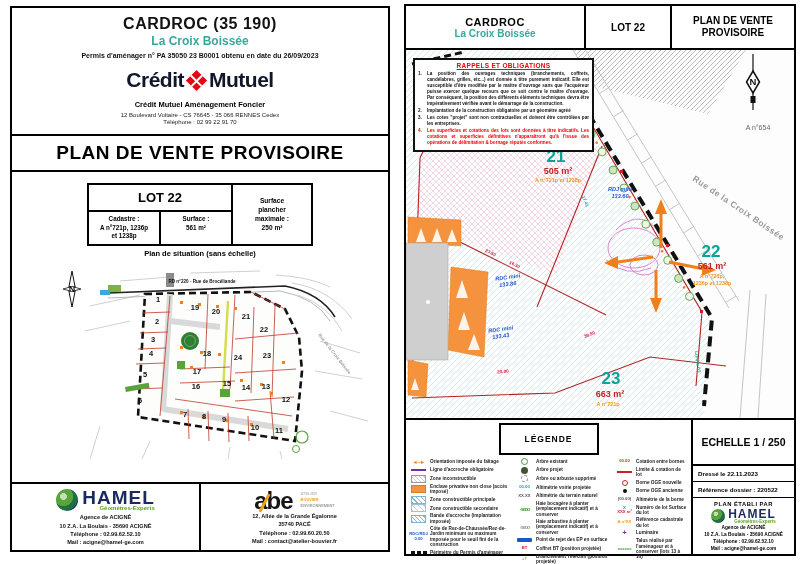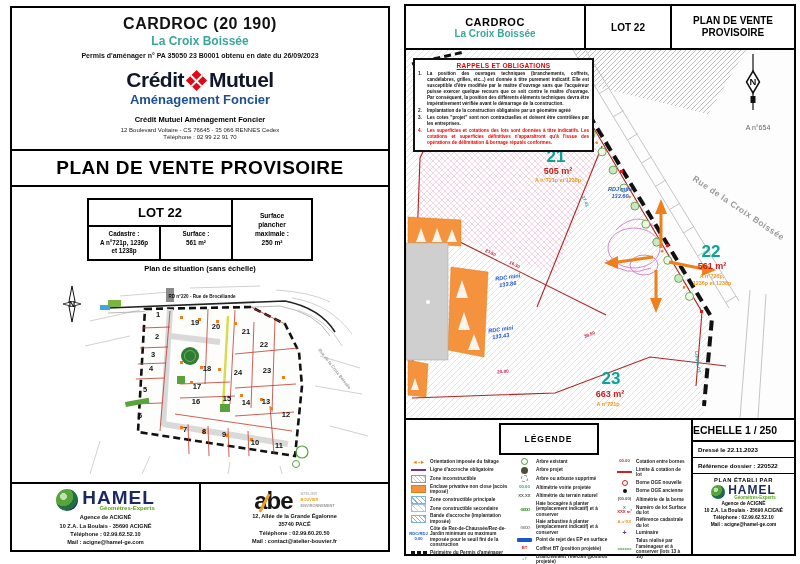--- a/index.html
+++ b/index.html
@@ -90,42 +90,41 @@
   .txtic.purple{color:#7030a0;font-size:7px;}
   .cir{display:inline-block;width:7px;height:7px;border-radius:50%;box-sizing:border-box;}
   .cir.green{border:1.5px solid #3f9b35;}
   .cir.fill{background:#4a4f3a;}
   .cir.dash{border:1px dashed #888;}
   .cir.redO{border:1.5px solid #cc2222;width:6px;height:6px;}
   .cir.dot{background:#111;width:4px;height:4px;}
   .scallop{font-size:6px;font-weight:bold;letter-spacing:-1.5px;}
   .scallop.green{color:#4a9b3f;} .scallop.gray{color:#999;}
   .tb-panel{flex:1;display:flex;flex-direction:column;box-sizing:border-box;}
-  .tb-scale{border-bottom:2px solid #000;text-align:left;font-size:10.5px;font-weight:bold;padding:4px 0;}
+  .tb-scale{border-bottom:2px solid #000;text-align:center;font-size:10.5px;font-weight:bold;padding:16px 0;}
   .tb-row{border-bottom:1.5px solid #000;font-size:6.2px;font-weight:bold;padding:4px 0 4px 5px;}
   .tb-est{text-align:center;font-size:5.8px;font-weight:bold;letter-spacing:.5px;padding:3px 0 1px;}
   .tb-hamel{display:flex;align-items:center;justify-content:center;gap:3px;margin-top:1px;}
   .tb-lines{font-size:4.8px;font-weight:bold;text-align:center;line-height:1.45;margin-top:1px;}
 </style>
 </head>
 <body>
 
 <div id="stage">
 
   <div class="page" id="page-left">
-    <div class="ctr lp-title">CARDROC (20 190)</div>
+    <div class="ctr lp-title">CARDROC (35 190)</div>
     <div class="ctr lp-sub">La Croix Boissée</div>
     <div class="ctr lp-permit">Permis d'aménager n° PA 35050 23 B0001 obtenu en date du 26/09/2023</div>
 
     <div class="cm-row">
       <span class="cm-word">Crédit</span>
       <span class="cm-diamond"></span>
       <span class="cm-word">Mutuel</span>
     </div>
-    <div class="ctr cm-tag">Aménagement Foncier</div>
 
     <div class="ctr lp-co">Crédit Mutuel Aménagement Foncier</div>
     <div class="ctr lp-addr">12 Boulevard Voltaire - CS 76645 - 35 066 RENNES Cedex</div>
     <div class="ctr lp-tel">Téléphone : 02 99 22 91 70</div>
 
     <div class="ctr lp-band">PLAN DE VENTE PROVISOIRE</div>
 
     <div class="lotbox">
       <div class="lft">
         <div class="ctr lotname">LOT 22</div>

